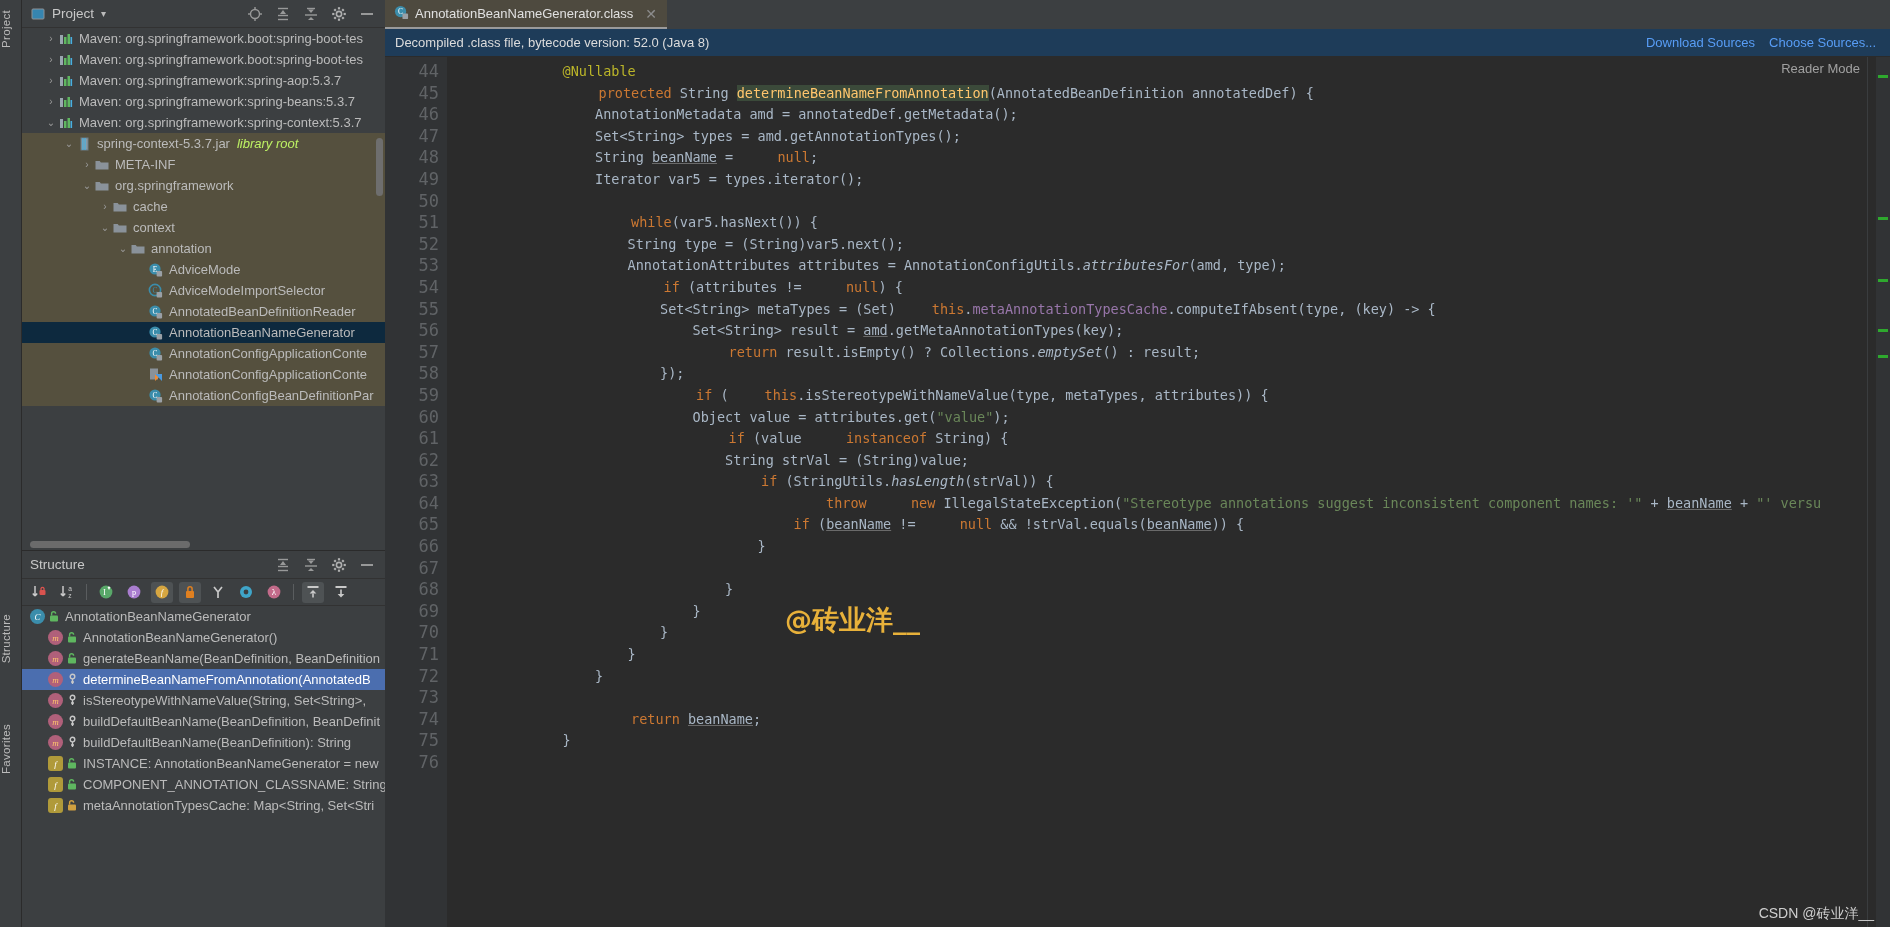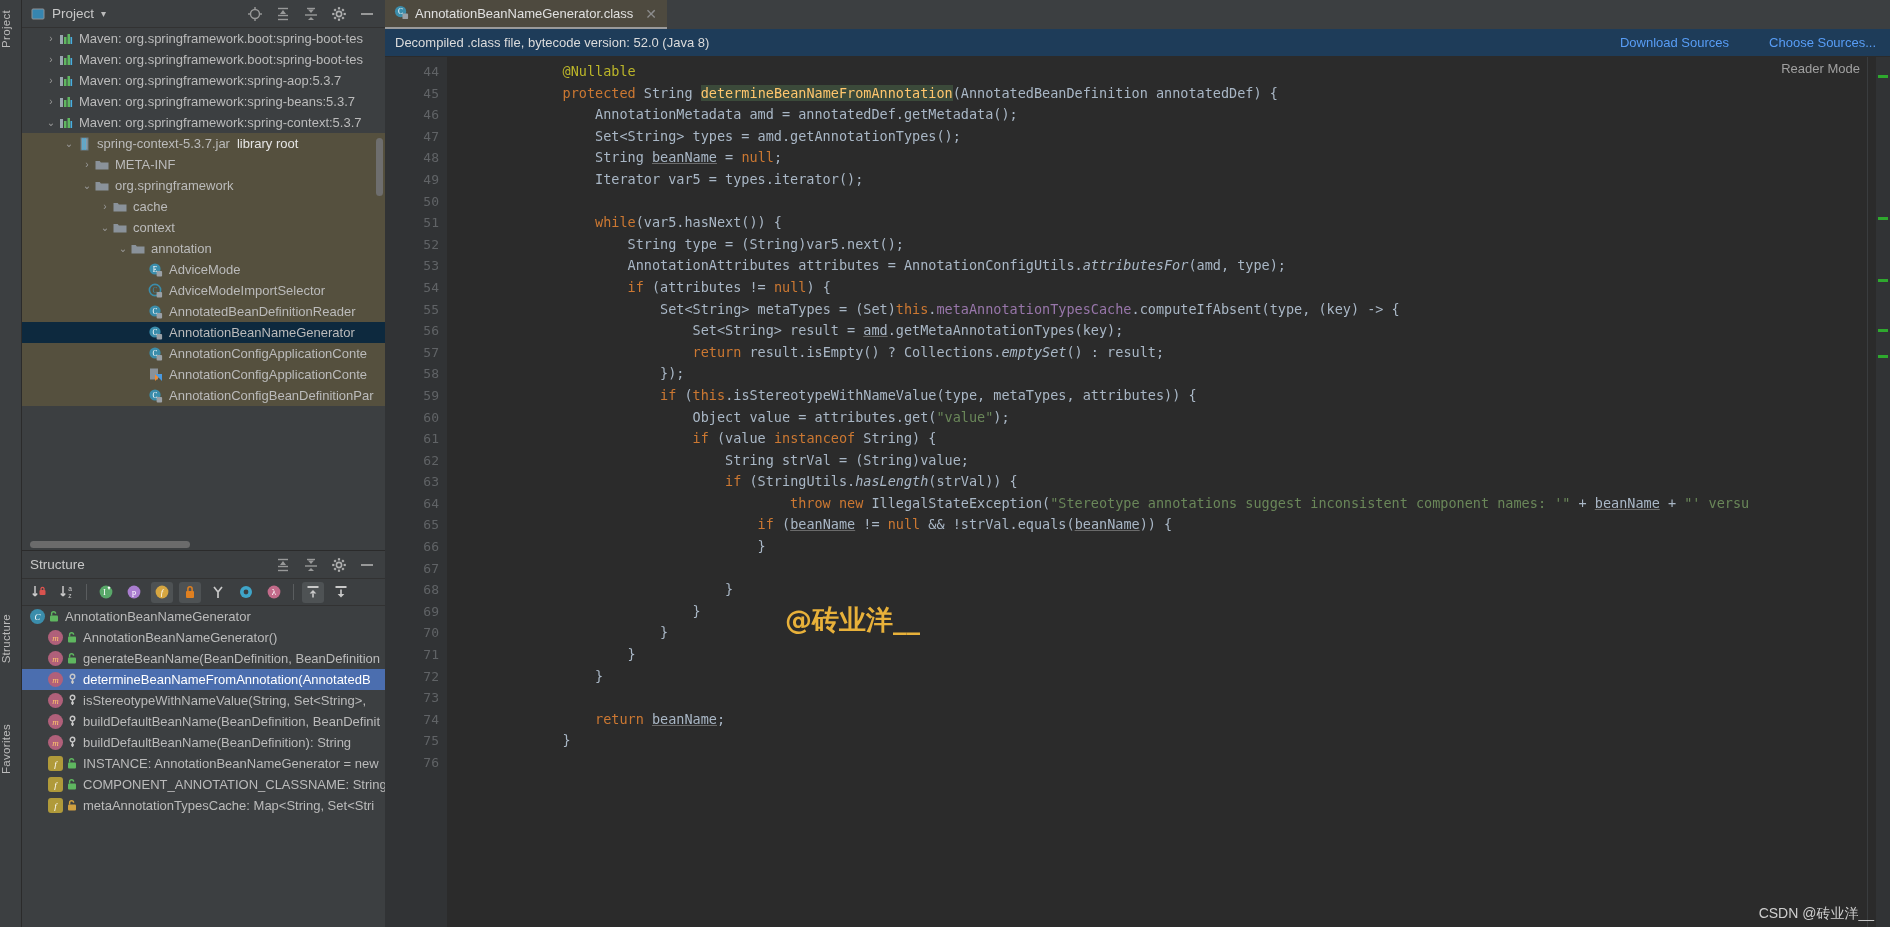--- a/index.html
+++ b/index.html
@@ -47,21 +47,21 @@
     position: relative; font-size: 13px; color: #bbbbbb;
   }
   .trow {
     height: 21px; display: flex; align-items: center;
     white-space: nowrap; padding-left: 4px; position: relative;
   }
   .trow.selected-range { background: #55503e; }
   .trow.selected { background: #0d293e; }
   .twig { width: 14px; flex: 0 0 14px; text-align: center; color: #9a9a9a; font-size: 10px; }
   .tlabel { color: #bbbbbb; }
-  .tdim { color: #e5e5e5; margin-left: 7px; }
+  .tdim { color: #bef264; margin-left: 7px; font-style: italic; }
 
   
   .ic { width: 16px; height: 16px; flex: 0 0 16px; margin-right: 5px; position: relative; }
 
   .ind0 { padding-left: 22px; }
   .ind1 { padding-left: 40px; }
   .ind2 { padding-left: 58px; }
   .ind3 { padding-left: 76px; }
   .ind4 { padding-left: 94px; }
   .ind5 { padding-left: 112px; }
@@ -104,44 +104,44 @@
     background: #4e4a3f; color: #e0e0e0; font-size: 13px;
     border-bottom: 2px solid #9a9a9a; height: 29px;
   }
   .tab .x { color: #8d8d8d; font-size: 14px; margin-left: 6px; }
 
   .notifbar {
     height: 28px; background: #1e3c59; display: flex; align-items: center;
     padding: 0 14px 0 10px; color: #dcdcdc; font-size: 13px;
     border-bottom: 1px solid #2b2b2b;
   }
-  .notif-links { margin-left: auto; display: flex; gap: 40px; }
+  .notif-links { margin-left: auto; display: flex; gap: 14px; }
   .notif-links a { color: #589df6; text-decoration: none; font-size: 13px; }
 
   .editor-body { flex: 1 1 auto; position: relative; display: flex; background: #2b2b2b; overflow: hidden; }
   .gutter {
     width: 62px; flex: 0 0 62px; background: #313335; color: #606366;
-    font-family: "DejaVu Sans Mono", monospace; font-size: 13px;
+    font-family: "DejaVu Sans Mono", monospace; font-size: 17px;
     padding-top: 4px; text-align: right; user-select: none;
   }
   .gline { height: 21.6px; line-height: 21.6px; padding-right: 8px; position: relative; }
   .fold {
     position: absolute; right: -17px; top: 5px; width: 11px; height: 11px;
     color: #8a8a8a; font-size: 10px; line-height: 11px; text-align: center;
   }
   .foldmark { width: 9px; height: 11px; }
 
   .codearea {
     flex: 1 1 auto; position: relative; overflow: hidden;
     font-family: "DejaVu Sans Mono", monospace; font-size: 13.5px;
     padding-top: 4px; color: #a9b7c6; background: #2b2b2b;
   }
   .cline { height: 21.6px; line-height: 21.6px; white-space: pre; padding-left: 18px; }
 
-  .k  { color: #cc7832; }       
+  .k  { color: #cc7832; margin-left: 36px; }       
   .s  { color: #6a8759; }       
   .an { color: #bbb529; }       
   .fld{ color: #9876aa; }       
   .m  { color: #ffc66d; }       
   .it { font-style: italic; }
   .ul { text-decoration: underline; text-decoration-color: #6a6a6a; }
   .hl { background: #3b4a3a; }
 
   .readermode {
     position: absolute; right: 30px; top: 4px;

